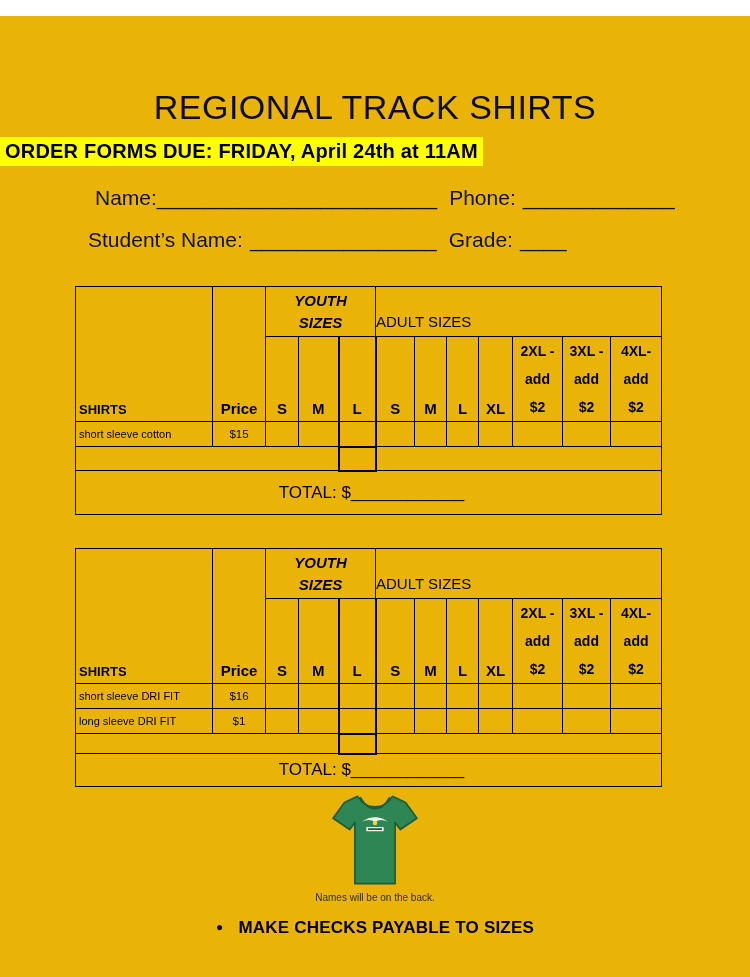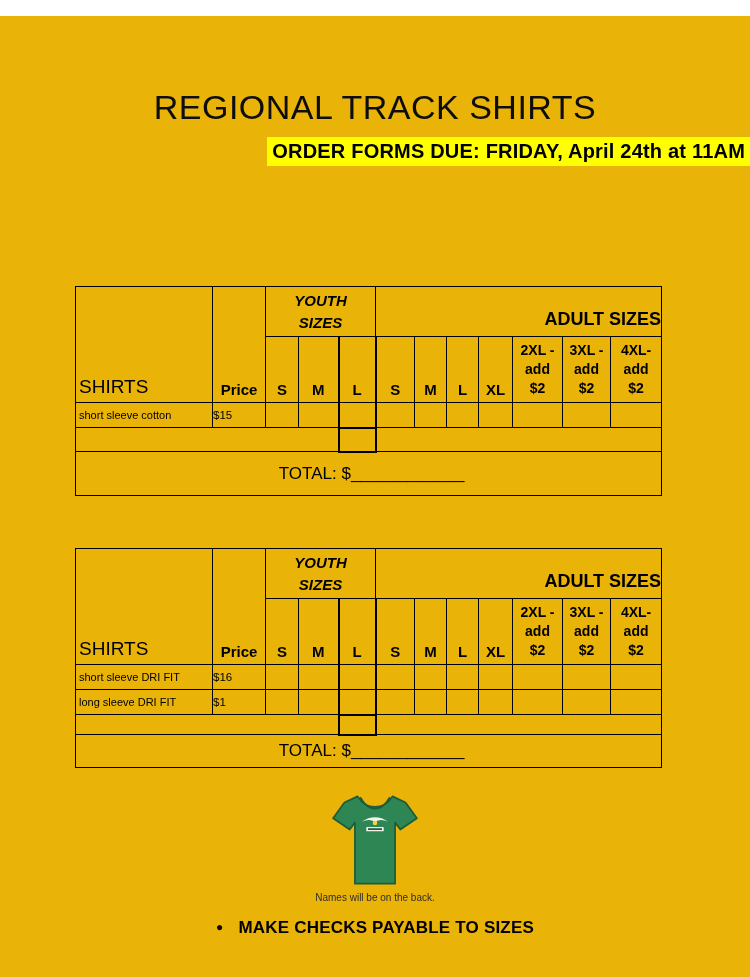--- a/index.html
+++ b/index.html
@@ -3,52 +3,52 @@
 <meta charset="utf-8">
 <style>
   * { box-sizing: border-box; margin: 0; padding: 0; }
   html,body { background: #ffffff; }
   body { font-family: "Liberation Sans", "DejaVu Sans", sans-serif; color: #000; }
   .page { position: relative; width: 750px; height: 977px; background: #eab308; overflow: hidden; margin: 16px auto; }
 
   
   .title { position: absolute; top: 72px; left: 0; width: 100%; text-align: center;
            font-size: 34px; font-weight: 500; letter-spacing: 0.5px; color: #0d0d0d; }
-  .banner-row { position: absolute; top: 121px; left: 0; width: 100%; text-align: right; padding-left: 29px; }
+  .banner-row { position: absolute; top: 121px; left: 0; width: 100%; text-align: left; }
   .banner { display: inline-block; background: #ffff00; font-weight: bold; font-size: 20px;
             padding: 3px 5px; letter-spacing: 0.2px; }
 
   
   .form-line { position: absolute; font-size: 21px; white-space: nowrap; color: #111; }
   .line-1 { top: 170px; left: 95px; }
   .line-2 { top: 212px; left: 88px; }
   .lbl-after { margin-left: 12px; }
   .blank-after { margin-left: 7px; }
   .blank { letter-spacing: 0; }
 
   
   table.order { position: absolute; left: 75px; width: 586px; border-collapse: collapse; table-layout: fixed; }
   table.order td { border: 1px solid #000; overflow: hidden; }
   .t1 { top: 270px; } .t2 { top: 532px; }
   tr.rh1 { height: 50px; } tr.rh2 { height: 66px; }
   tr.rdata { height: 25px; } tr.rgap { height: 24px; } tr.rtotal { height: 44px; }
   tr.t2gap { height: 20px; } tr.t2total { height: 33px; }
 
-  td.h-shirts { vertical-align: bottom; font-weight: normal; font-size: 19px; padding: 0 0 4px 3px; }
+  td.h-shirts { vertical-align: bottom; font-weight: bold; font-size: 13px; padding: 0 0 4px 3px; }
   td.h-price  { vertical-align: bottom; text-align: center; font-weight: bold; font-size: 15px; padding-bottom: 4px; }
   td.h-youth  { border-width: 2px; text-align: center; vertical-align: middle; font-weight: bold;
                 font-style: italic; font-size: 15px; line-height: 22px; white-space: pre-line; }
-  td.h-adult  { text-align: right; vertical-align: bottom; font-weight: bold; font-size: 18px; padding-bottom: 6px; }
+  td.h-adult  { text-align: left; vertical-align: bottom; font-weight: normal; font-size: 15px; padding-bottom: 6px; }
   td.h-size   { text-align: center; vertical-align: bottom; font-weight: bold; font-size: 15px; padding-bottom: 4px; }
   td.h-plus   { text-align: center; vertical-align: middle; font-weight: bold; font-size: 14px;
-                line-height: 19px; white-space: pre-line; }
+                line-height: 28px; white-space: pre-line; }
 
   td.c-item  { font-size: 11px; padding-left: 3px; vertical-align: middle; }
   td.c-item .bold { font-weight: normal; }
-  td.c-price { font-size: 11.5px; text-align: left; vertical-align: middle; }
+  td.c-price { font-size: 11.5px; text-align: center; vertical-align: middle; }
   td.c-total { font-size: 17px; padding-left: 6px; vertical-align: middle; }
 
   .lcol { border-left-width: 2px !important; border-right-width: 2px !important; }
   tr.rgap td { border: none; }
   tr.rgap td:first-child { border-left: 1px solid #000; }
   tr.rgap td:last-child  { border-right: 1px solid #000; }
   tr.rgap td.lbox { border: 2px solid #000; }
   tr.rtotal td { border: 1px solid #000; text-align: center; }
 
   
@@ -64,21 +64,27 @@
 <body>
 
 <div class="page">
 
   <div class="title">REGIONAL TRACK SHIRTS</div>
 
   <div class="banner-row">
     <span class="banner">ORDER FORMS DUE: FRIDAY, April 24th at 11AM</span>
   </div>
 
-
+  <div class="form-line line-1">
+    <span>Name:</span><span class="blank">________________________</span><span class="lbl-after">Phone:</span><span class="blank blank-after">_____________</span>
+  </div>
+
+  <div class="form-line line-2">
+    <span>Student’s Name:</span><span class="blank blank-after">________________</span><span class="lbl-after">Grade:</span><span class="blank blank-after">____</span>
+  </div>
 
   <table class="order t1">
     <colgroup>
       <col style="width:137px">
         <col style="width:53px">
       <col style="width:33px">
         <col style="width:40px">
         <col style="width:37px">
       <col style="width:39px">
         <col style="width:32px">

